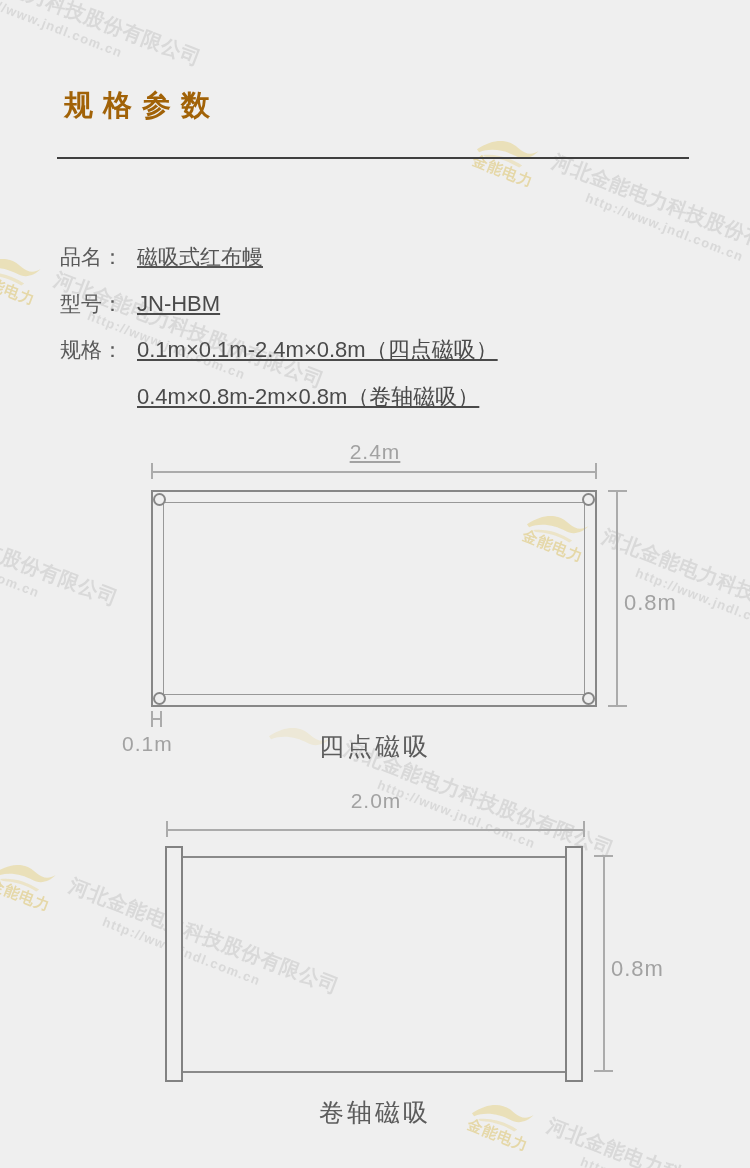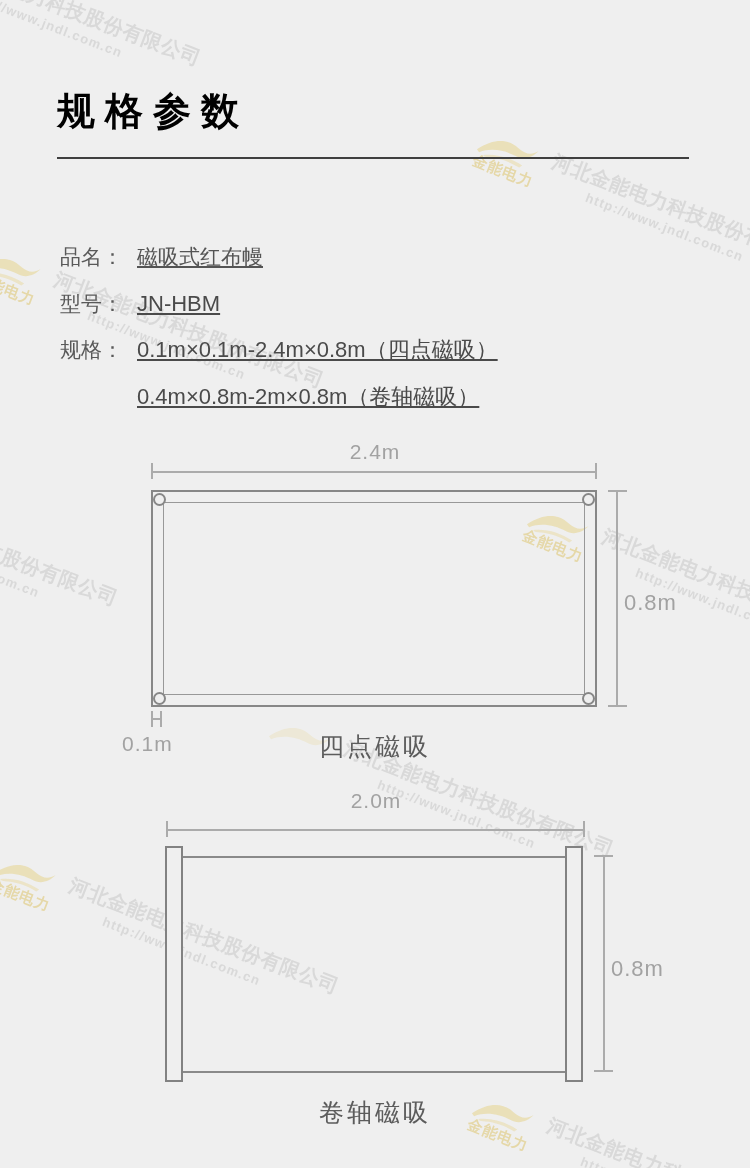--- a/index.html
+++ b/index.html
@@ -33,23 +33,23 @@
     color:#d9d9d9;font-weight:bold;
   }
   .wm-url{
     position:absolute;left:121px;top:20px;
     font-size:13px;letter-spacing:1.2px;
     color:#d9d9d9;font-weight:bold;
   }
 
   
   .title{
-    left:57px;top:86px;
-    font-size:38px;font-weight:600;letter-spacing:10px;
-    color:#000000;z-index:3;
+    left:64px;top:86px;
+    font-size:29px;font-weight:600;letter-spacing:10px;
+    color:#a16207;z-index:3;
   }
   .title-rule{
     left:57px;top:157px;width:632px;height:2px;
     background:#3f3f3f;z-index:3;
   }
 
   
   .spec-row{left:60px;height:26px;line-height:26px;z-index:3;display:flex;margin-top:8px;}
   .spec-label{
     display:inline-block;width:77px;
@@ -185,21 +185,21 @@
   </div>
   <div class="abs spec-row" style="top:329px;justify-content:space-between;">
     <span class="spec-label">规格：</span>
     <span class="spec-value">0.1m×0.1m-2.4m×0.8m（四点磁吸）</span>
   </div>
   <div class="abs spec-row" style="top:376px;">
     <span class="spec-label"></span>
     <span class="spec-value">0.4m×0.8m-2m×0.8m（卷轴磁吸）</span>
   </div>
 
-  <div class="abs dim-label" style="left:330px;top:440px;width:90px;text-align:center;">2.4m</div>
+  <div class="abs dim-label" style="left:330px;top:440px;width:90px;text-align:center;text-decoration:underline;">2.4m</div>
   <div class="abs tick-v" style="left:151px;top:463px;"></div>
   <div class="abs dim-line-h" style="left:152px;top:471px;width:445px;"></div>
   <div class="abs tick-v" style="left:595px;top:463px;"></div>
 
   <div class="abs d1-outer"></div>
   <div class="abs d1-inner"></div>
   <div class="abs corner-dot" style="left:153px;top:493px;"></div>
   <div class="abs corner-dot" style="left:582px;top:493px;"></div>
   <div class="abs corner-dot" style="left:153px;top:692px;"></div>
   <div class="abs corner-dot" style="left:582px;top:692px;"></div>

